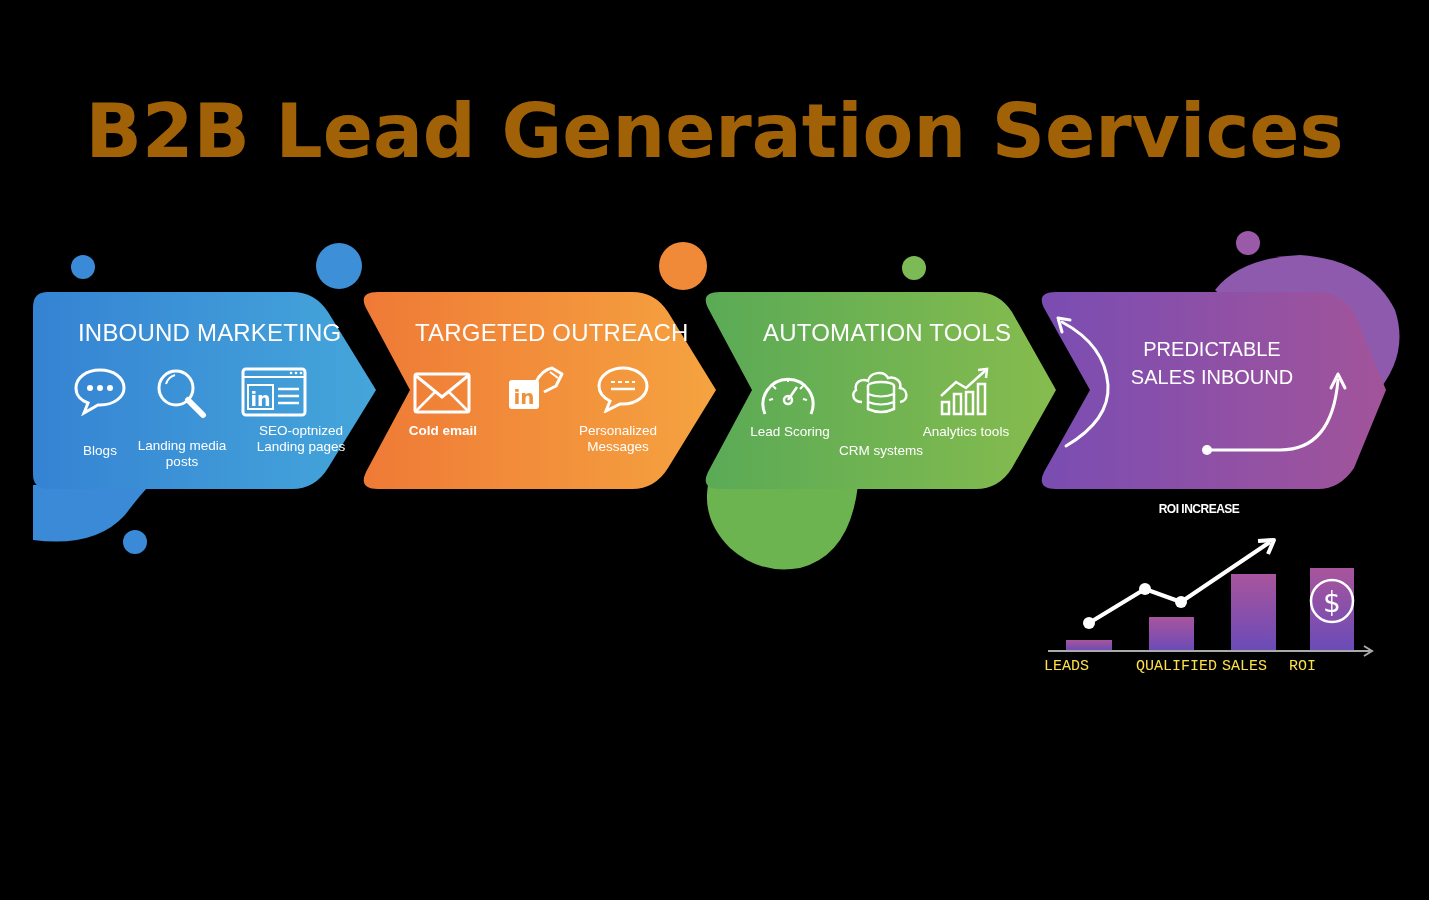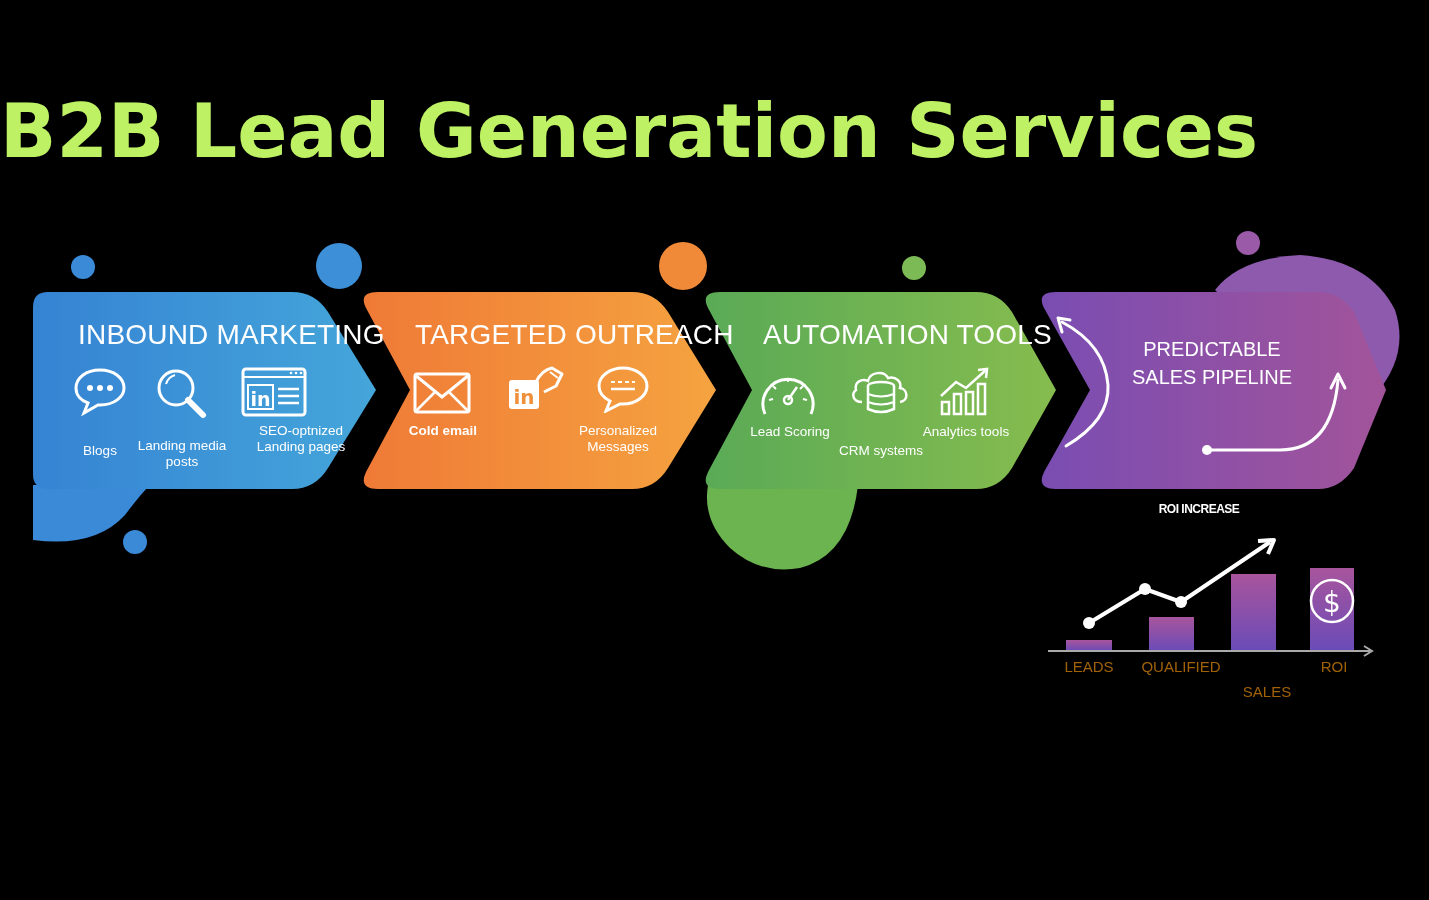--- a/index.html
+++ b/index.html
@@ -1,45 +1,45 @@
 <!DOCTYPE html>
 <html><head>
 <meta charset="utf-8">
 <style>
   html, body { margin: 0; padding: 0; }
   body {
     width: 1429px; height: 900px; background: #000; overflow: hidden;
     position: relative; font-family: "DejaVu Sans", sans-serif; color: #fff;
   }
   .title {
-    position: absolute; left: 0; width: 1429px; top: 88px; 
+    position: absolute; left: 0; width: 1429px; top: 88px; text-align: center;
     font-family: "DejaVu Sans", sans-serif; font-weight: bold; font-size: 74px;
-    letter-spacing: 0px; color: #bef264;
+    letter-spacing: 0px; color: #a16207;
   }
   svg.stage { position: absolute; left: 0; top: 0; }
   .stage-title {
-    position: absolute; font-family: "Liberation Sans", sans-serif; font-size: 28px;
+    position: absolute; font-family: "Liberation Sans", sans-serif; font-size: 24px;
     color: #fff; text-align: center; white-space: nowrap; letter-spacing: 0.2px;
   }
   .item-label {
     position: absolute; font-family: "Liberation Sans", sans-serif; font-size: 13.5px;
     color: #fff; text-align: center; line-height: 16px; width: 96px;
   }
   .icon { position: absolute; }
   .pipeline-title {
     position: absolute; font-family: "Liberation Sans", sans-serif; font-size: 20px;
     color: #fff; text-align: center; line-height: 28px; width: 220px;
   }
   .roi-title {
     position: absolute; font-family: "Liberation Sans", sans-serif; font-weight: bold; font-size: 12px;
     color: #fff; text-align: center; width: 200px; letter-spacing: -0.5px;
   }
   .roi-label {
-    position: absolute; font-family: Liberation Sans, sans-serif; font-size: 15px;
-    color: #a16207; text-align: center; width: 90px;
+    position: absolute; font-family: Liberation Mono, monospace; font-size: 15px;
+    color: #fde047; width: 90px;
   }
 </style>
 </head>
 <body>
 
 <div class="title">B2B Lead Generation Services</div>
 
 <svg class="stage" width="1429" height="900" viewBox="0 0 1429 900">
   <defs>
     <linearGradient id="gBlue" x1="0" y1="0" x2="1" y2="0">
@@ -110,21 +110,21 @@
     <circle cx="1332" cy="601" r="21" fill="none" stroke="#fff" stroke-width="2.5"></circle>
     <text x="1332" y="612" text-anchor="middle" font-family="DejaVu Sans, sans-serif" font-size="28" fill="#fff">$</text>
   </g>
 </svg>
 
 <div class="stage-title" style="left:78px; top:319px;">INBOUND MARKETING</div>
 <div class="stage-title" style="left:415px; top:319px;">TARGETED OUTREACH</div>
 <div class="stage-title" style="left:763px; top:319px;">AUTOMATION TOOLS</div>
 <div class="pipeline-title" style="left:1102px; top:335px;">
   <div>PREDICTABLE</div>
-  <div>SALES PIPELINE</div>
+  <div>SALES INBOUND</div>
 </div>
 
 <svg class="icon" style="left:72px;top:366px" width="56" height="50" viewBox="0 0 56 50">
   <path d="M28 4 C14 4 4 12 4 22 C4 30 10 35 16 37 L12 47 L26 39 C27 39 27 39 28 39 C42 39 52 31 52 22 C52 12 42 4 28 4 Z" fill="none" stroke="#fff" stroke-width="3"></path>
   <circle cx="18" cy="22" r="3" fill="#fff"></circle>
     <circle cx="28" cy="22" r="3" fill="#fff"></circle>
     <circle cx="38" cy="22" r="3" fill="#fff"></circle>
 </svg>
 <div class="item-label" style="left:52px; top:424px;margin-top:19px;">Blogs</div>
 
@@ -198,14 +198,14 @@
   <rect x="28" y="26" width="7" height="22" fill="none" stroke="#fff" stroke-width="2.5"></rect>
   <rect x="40" y="18" width="7" height="30" fill="none" stroke="#fff" stroke-width="2.5"></rect>
   <polyline points="3,30 18,16 28,22 48,4" fill="none" stroke="#fff" stroke-width="2.5"></polyline>
   <path d="M40 4 L49 3 L48 12" fill="none" stroke="#fff" stroke-width="2.5"></path>
 </svg>
 <div class="item-label" style="left:918px; top:424px;">Analytics tools</div>
 
 <div class="roi-title" style="left:1099px; top:502px;">ROI INCREASE</div>
 <div class="roi-label" style="left:1044px; top:658px;">LEADS</div>
 <div class="roi-label" style="left:1136px; top:658px;">QUALIFIED</div>
-<div class="roi-label" style="left:1222px; top:658px;margin-top:25px;">SALES</div>
+<div class="roi-label" style="left:1222px; top:658px;">SALES</div>
 <div class="roi-label" style="left:1289px; top:658px;">ROI</div>
 
 </body></html>

